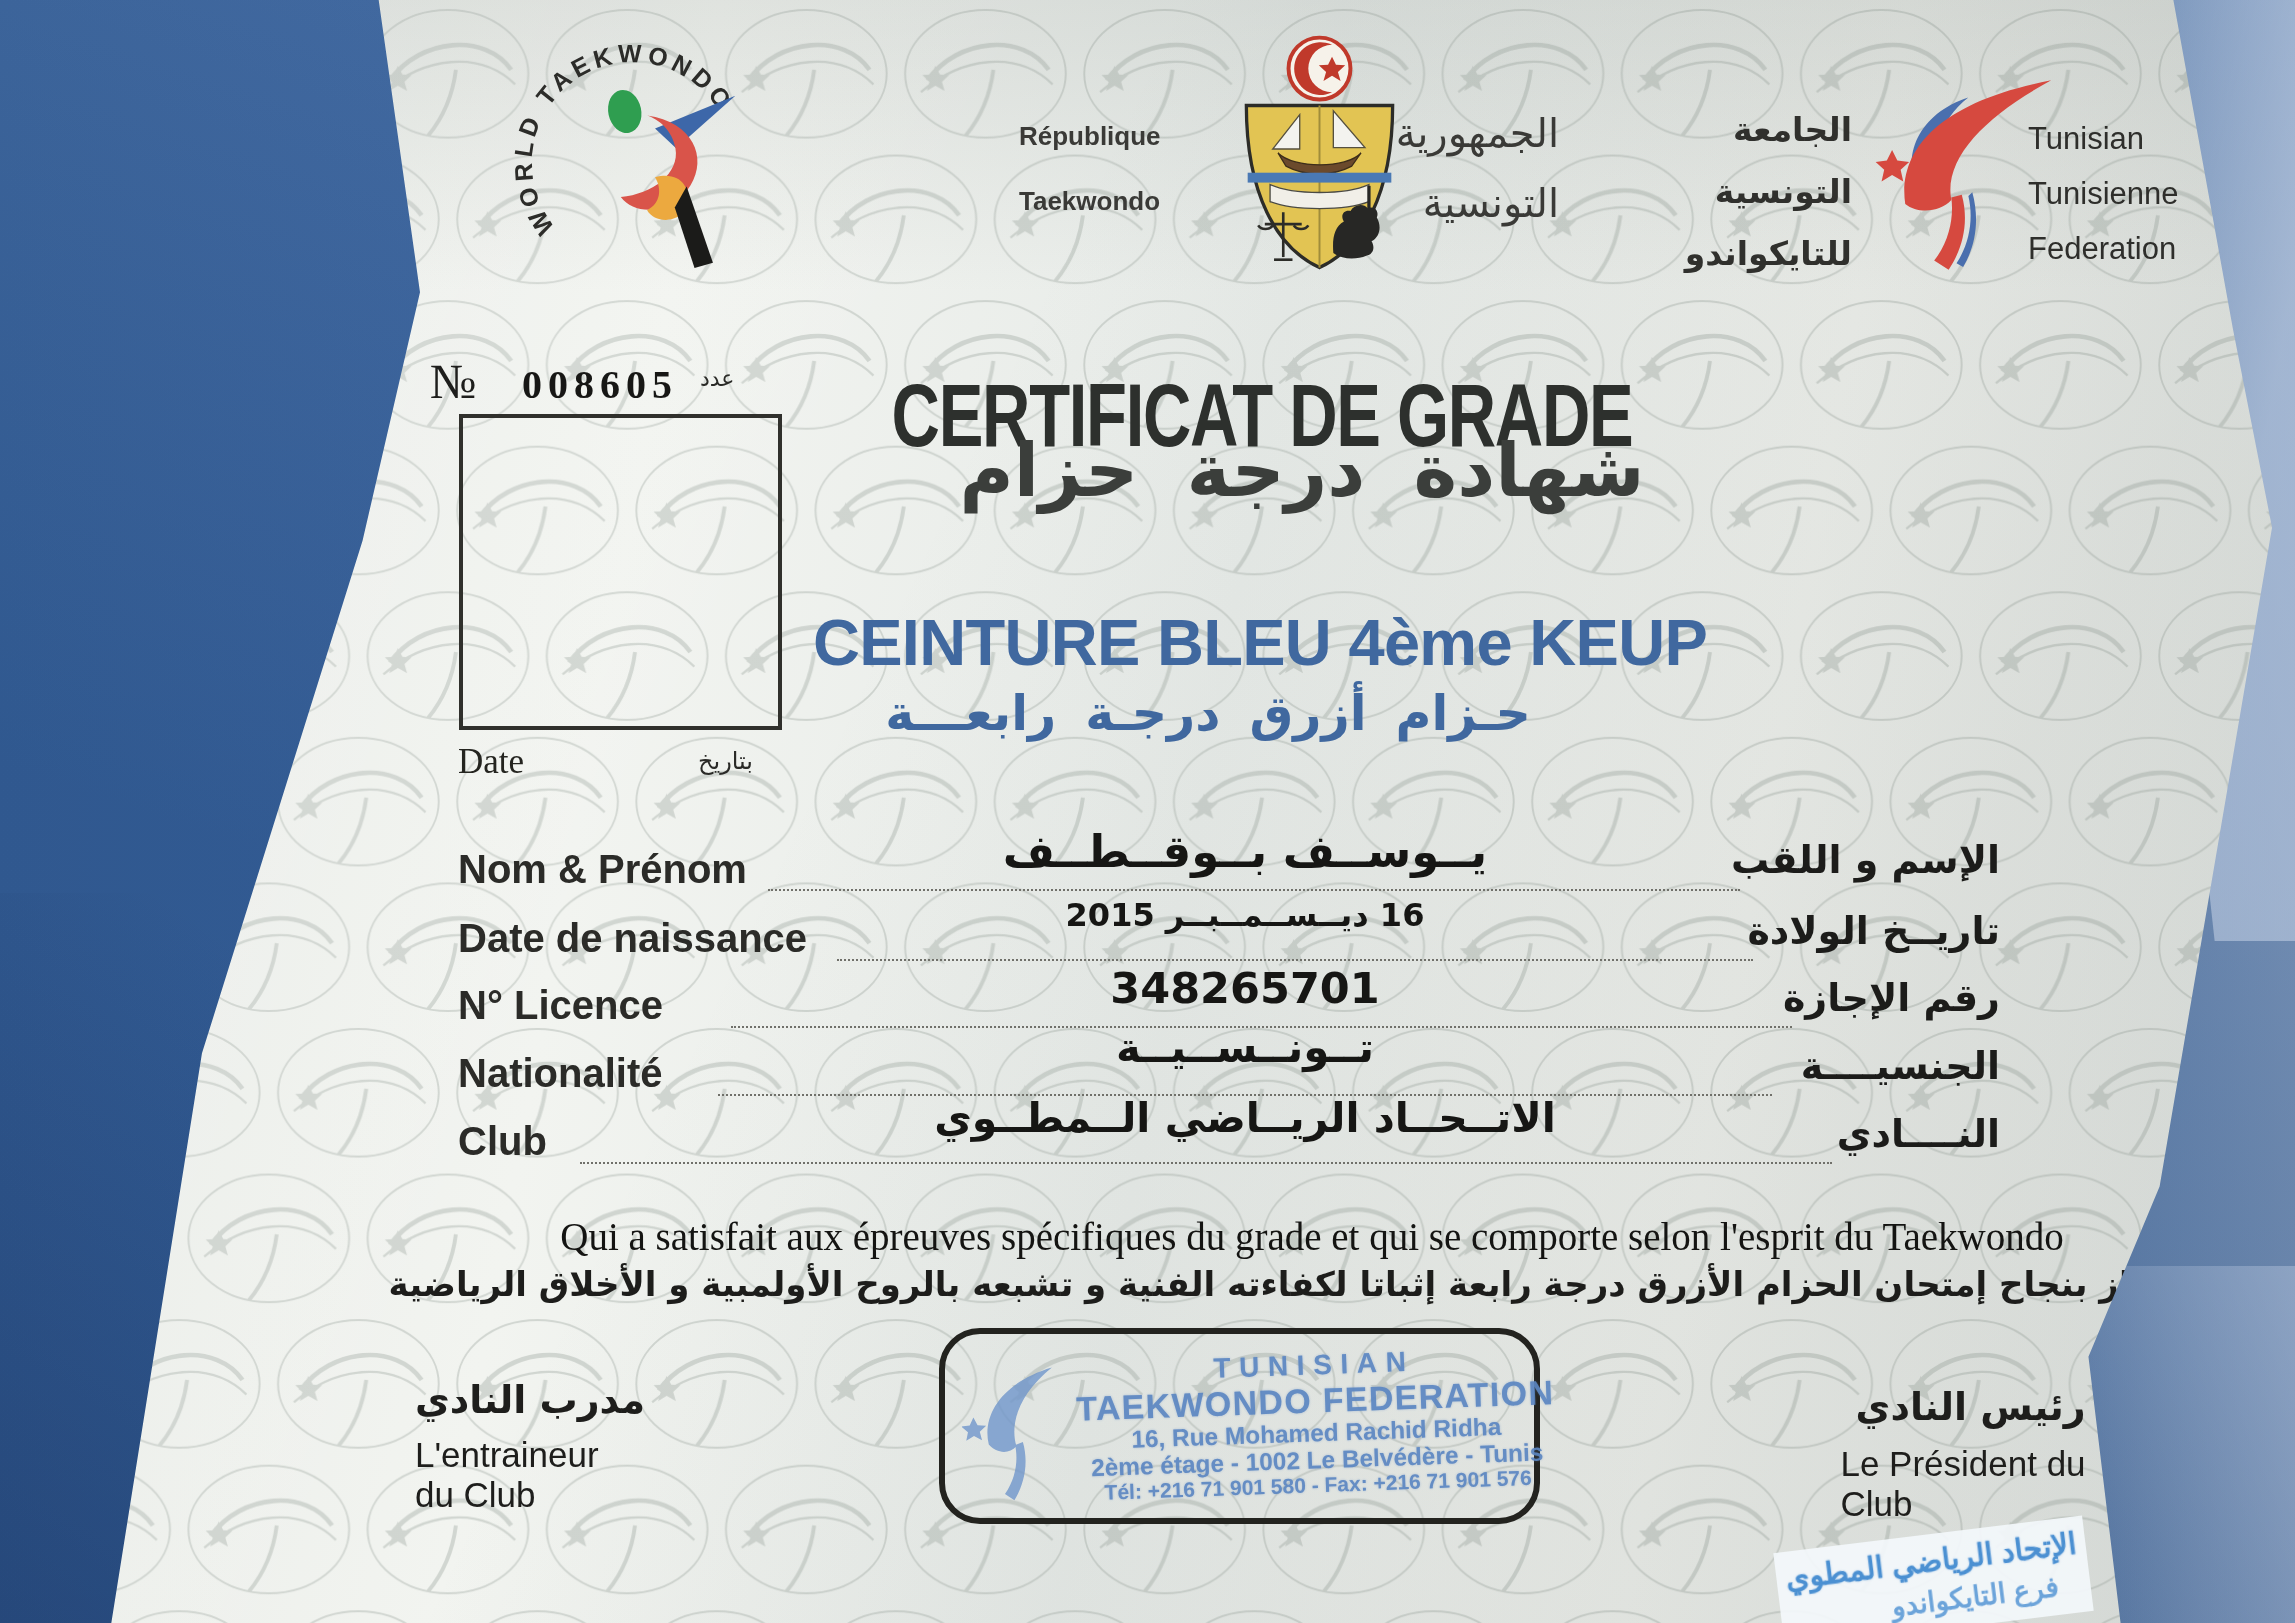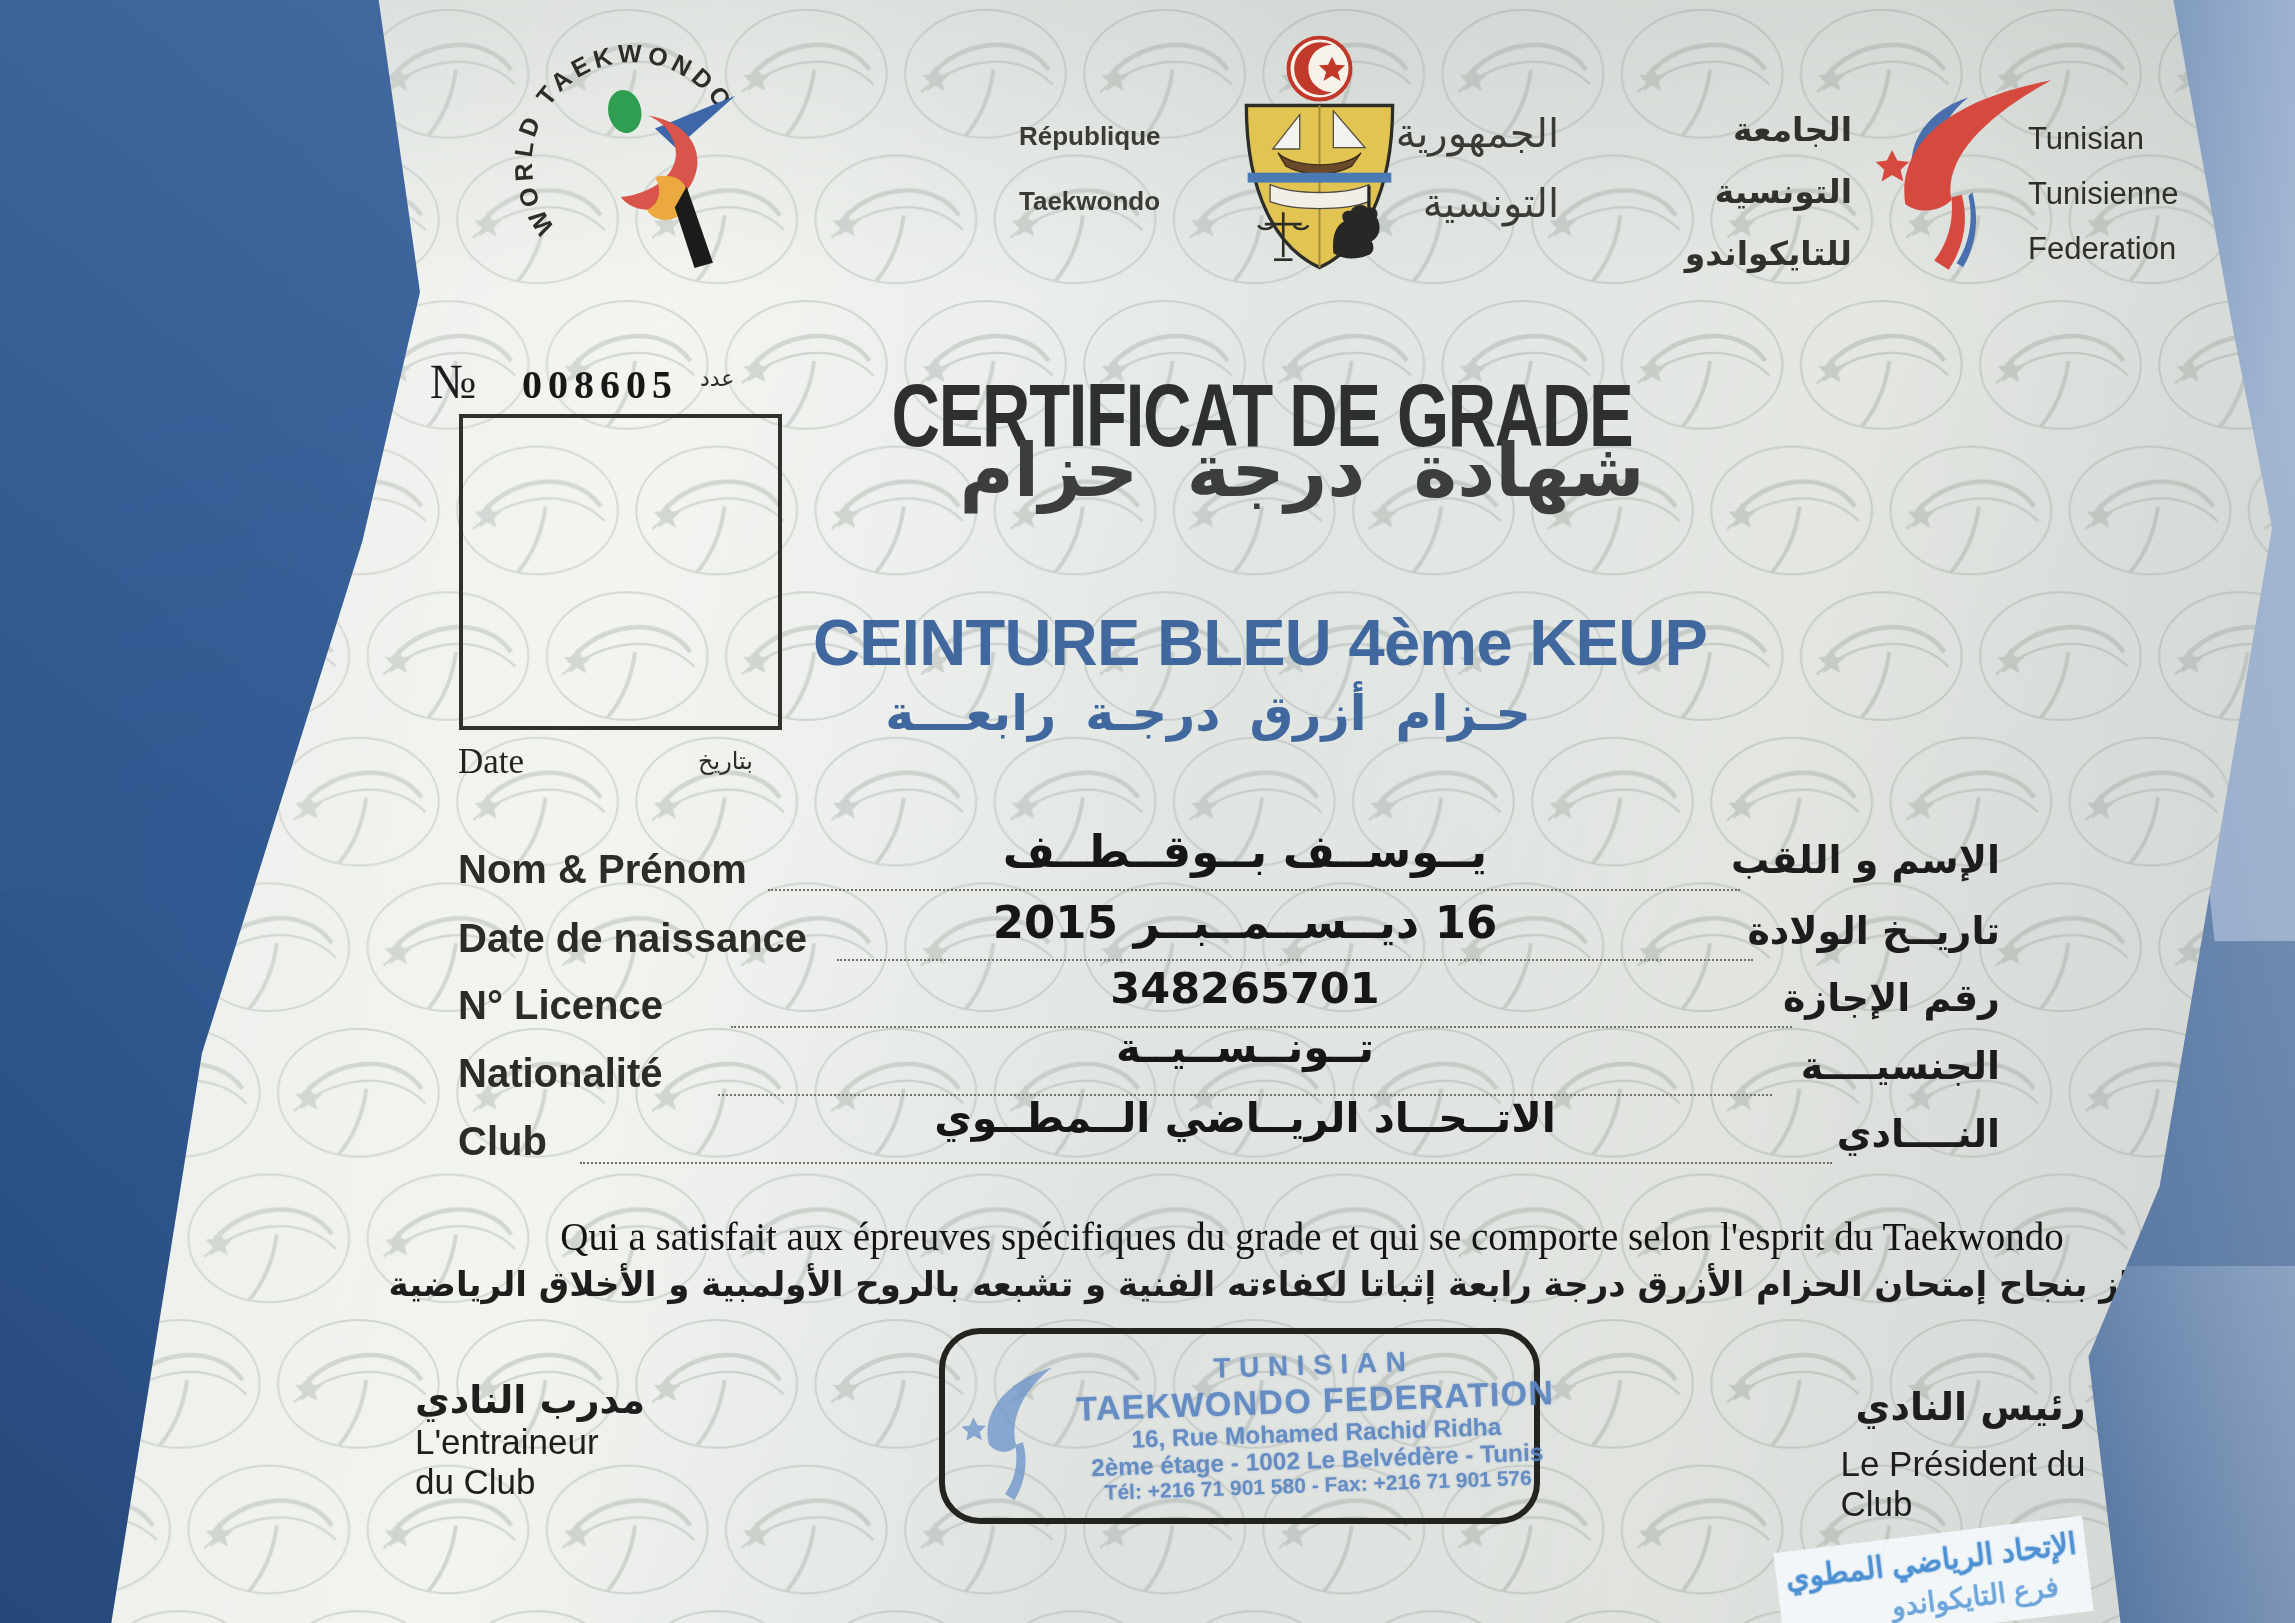--- a/index.html
+++ b/index.html
@@ -189,21 +189,21 @@
     <div class="abs grade-fr cx">CEINTURE BLEU 4ème KEUP</div>
     <div class="abs grade-ar ar cx">حـزام أزرق درجـة رابعـــة</div>
 
     <span class="abs f-label" style="top:847px">Nom &amp; Prénom</span>
     <div class="f-line" style="left:768px;width:972px;top:889px"></div>
     <span class="abs f-value" style="top:825px;font-size:45px">يــوســف بــوقــطــف</span>
     <span class="abs f-ar" style="top:838px">الإسم و اللقب</span>
 
     <span class="abs f-label" style="top:916px">Date de naissance</span>
     <div class="f-line" style="left:837px;width:916px;top:959px"></div>
-    <span class="abs f-value" style="top:896px;font-size:45px">16 ديــســمــبــر 2015</span>
+    <span class="abs f-value" style="top:896px;font-size:32px">16 ديــســمــبــر 2015</span>
     <span class="abs f-ar" style="top:909px">تاريــخ الولادة</span>
 
     <span class="abs f-label" style="top:983px">N° Licence</span>
     <div class="f-line" style="left:731px;width:1061px;top:1026px"></div>
     <span class="abs f-value" style="top:963px;font-size:43px">348265701</span>
     <span class="abs f-ar" style="top:976px">رقم الإجازة</span>
 
     <span class="abs f-label" style="top:1051px">Nationalité</span>
     <div class="f-line" style="left:718px;width:1054px;top:1094px"></div>
     <span class="abs f-value" style="top:1023px;font-size:42px">تــونــســيــة</span>
@@ -231,21 +231,21 @@
           <div class="st2">TAEKWONDO FEDERATION</div>
           <div class="st3">16, Rue Mohamed Rachid Ridha</div>
           <div class="st4">2ème étage - 1002 Le Belvédère - Tunis</div>
           <div class="st5">Tél: +216 71 901 580 - Fax: +216 71 901 576</div>
         </div>
       </div>
     </div>
 
     <div class="abs sig cx" style="left:530px;top:1378px">
       <div class="sig-ar ar">مدرب النادي</div>
-      <div class="sig-fr" style="">L'entraineur</div>
+      <div class="sig-fr" style="margin-top:13px">L'entraineur</div>
       <div class="sig-fr">du Club</div>
     </div>
 
     <div class="abs sig cx" style="left:1963px;top:1385px">
       <div class="sig-ar ar">رئيس النادي</div>
       <div class="sig-fr" style="margin-top:14.5px">Le Président du</div>
       <div class="sig-fr">Club</div>
     </div>
 
     <div class="abs club-stamp">

